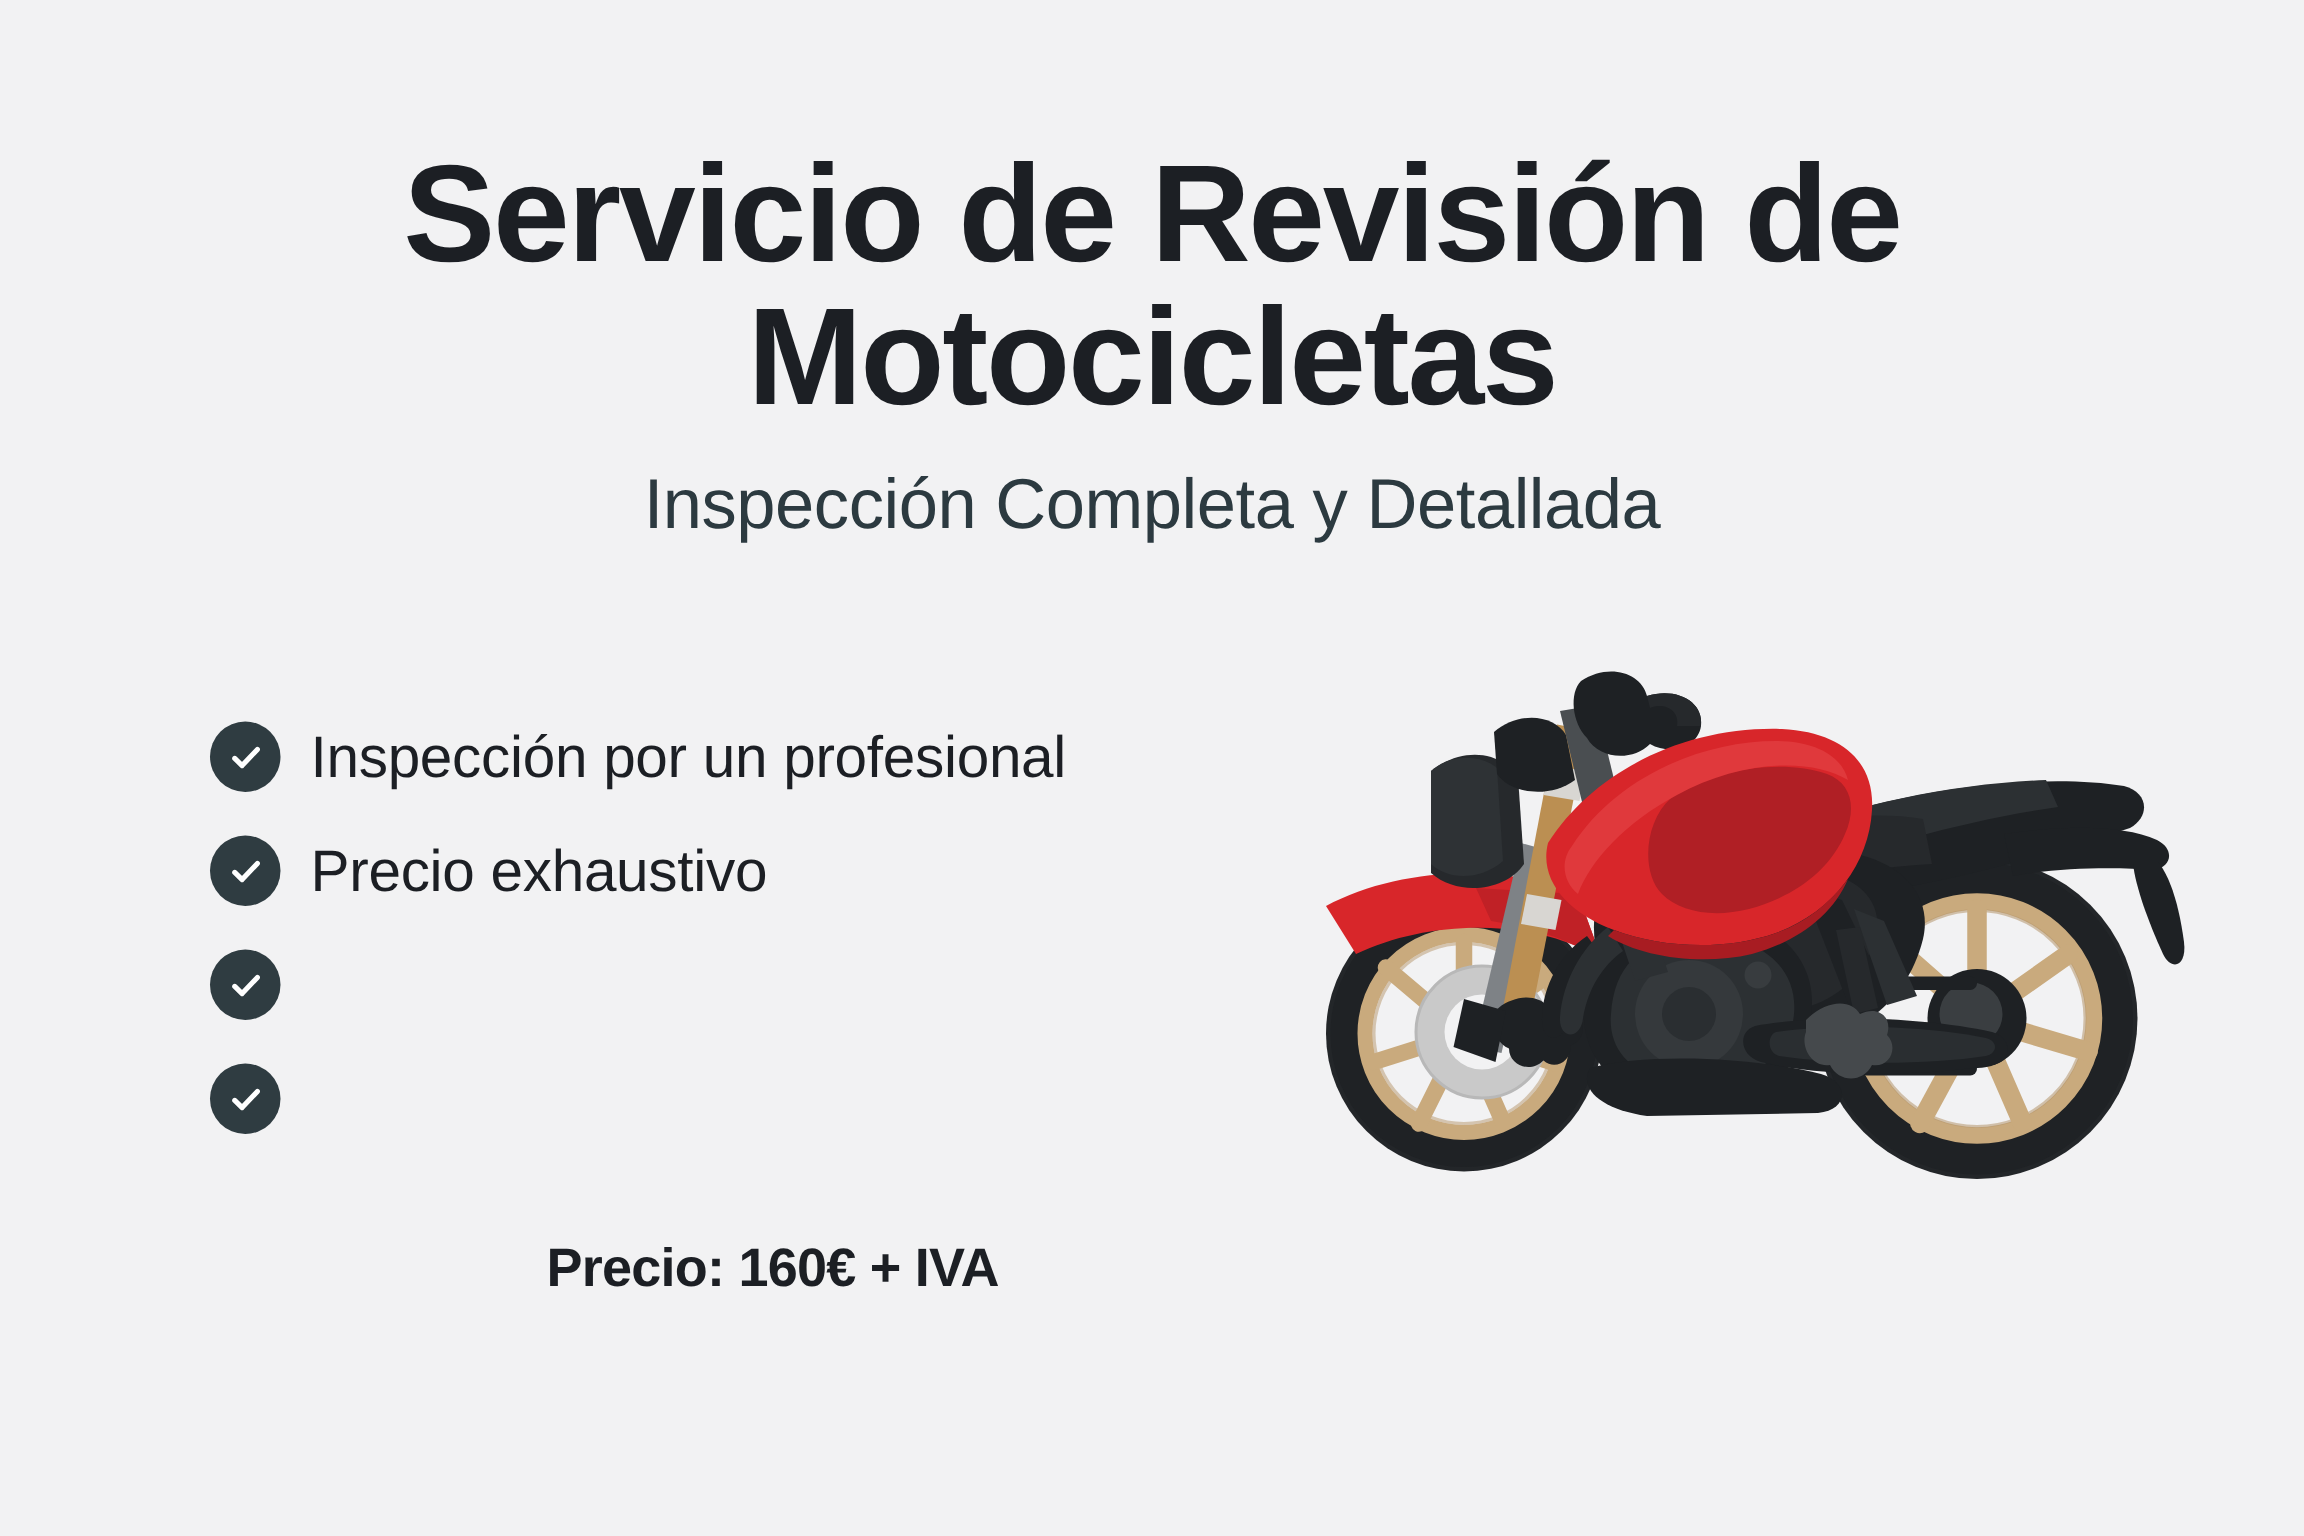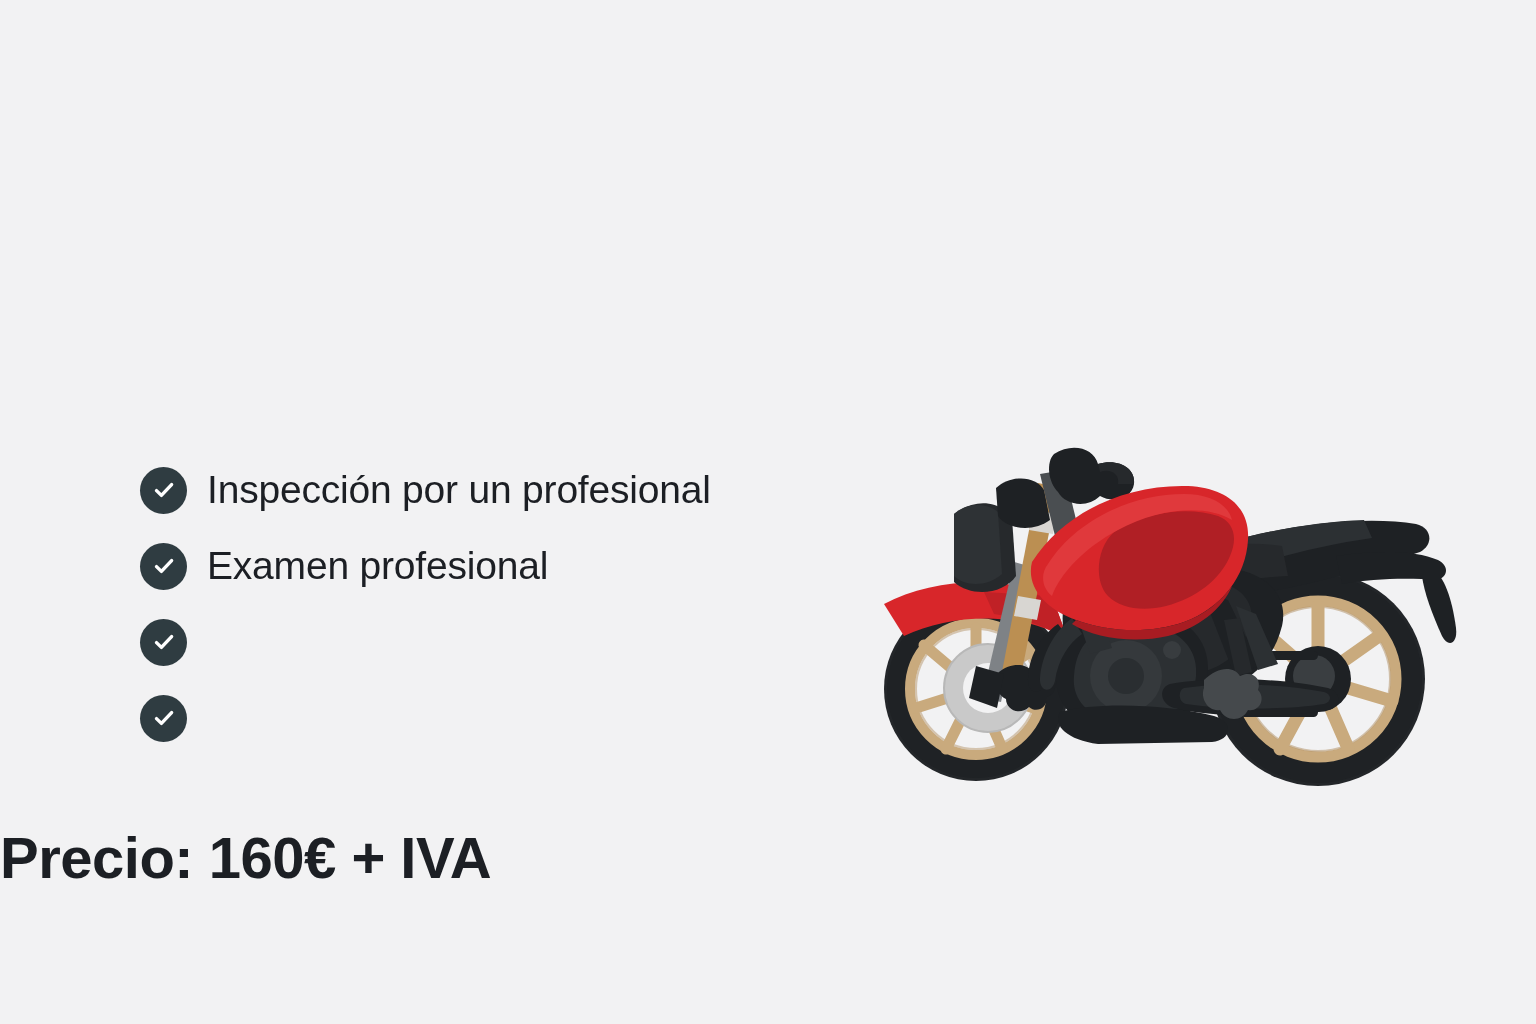--- a/index.html
+++ b/index.html
@@ -47,21 +47,21 @@
 
   
   .features {
     position: absolute;
     left: 140px;
     top: 452px;
     width: 740px;
   }
   .feature-row {
     display: flex;
-    align-items: center;
+    align-items: flex-end;
     height: 76px;
   }
   .check-badge {
     width: 47px;
     height: 47px;
     min-width: 47px;
     border-radius: 50%;
     background: #2f3c41;
     display: flex;
     align-items: center;
@@ -78,21 +78,22 @@
     letter-spacing: -0.2px;
     white-space: nowrap;
   }
 
   
   .price {
     position: absolute;
     left: 0;
     top: 824px;
     width: 1030px;
-    font-size: 58px;
+    text-align: center;
+    font-size: 36px;
     font-weight: 700;
     color: #1c1f24;
     letter-spacing: -0.5px;
   }
 
   
   .moto-wrap {
     position: absolute;
     left: 836px;
     top: 436px;
@@ -103,39 +104,43 @@
     display: block;
     width: 650px;
     height: 368px;
   }
 </style>
 </head>
 <body>
 
 <div class="poster">
 
+  <div class="header">
+    <h1 class="title"><span>Servicio de Revisión de</span><br><span>Motocicletas</span></h1>
+    <div class="subtitle">Inspección Completa y Detallada</div>
+  </div>
 
   <div class="features">
 
     <div class="feature-row">
       <span class="check-badge">
         <svg width="28" height="28" viewBox="0 0 28 28" aria-hidden="true">
           <path d="M6.5 14.6 L11.4 19.4 L21.6 8.6" fill="none" stroke="#ffffff" stroke-width="3.4" stroke-linecap="round" stroke-linejoin="round"></path>
         </svg>
       </span>
       <span class="feature-label">Inspección por un profesional</span>
     </div>
 
     <div class="feature-row">
       <span class="check-badge">
         <svg width="28" height="28" viewBox="0 0 28 28" aria-hidden="true">
           <path d="M6.5 14.6 L11.4 19.4 L21.6 8.6" fill="none" stroke="#ffffff" stroke-width="3.4" stroke-linecap="round" stroke-linejoin="round"></path>
         </svg>
       </span>
-      <span class="feature-label">Examen profesional</span>
+      <span class="feature-label">Precio exhaustivo</span>
     </div>
 
     <div class="feature-row">
       <span class="check-badge">
         <svg width="28" height="28" viewBox="0 0 28 28" aria-hidden="true">
           <path d="M6.5 14.6 L11.4 19.4 L21.6 8.6" fill="none" stroke="#ffffff" stroke-width="3.4" stroke-linecap="round" stroke-linejoin="round"></path>
         </svg>
       </span>
     </div>
 

